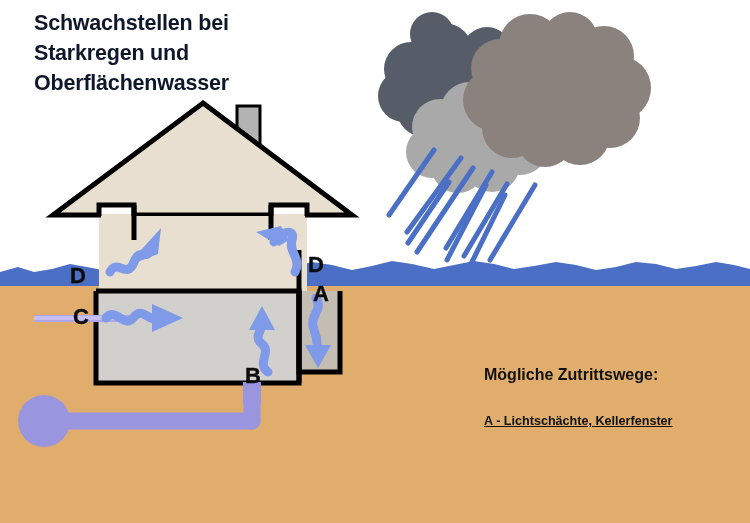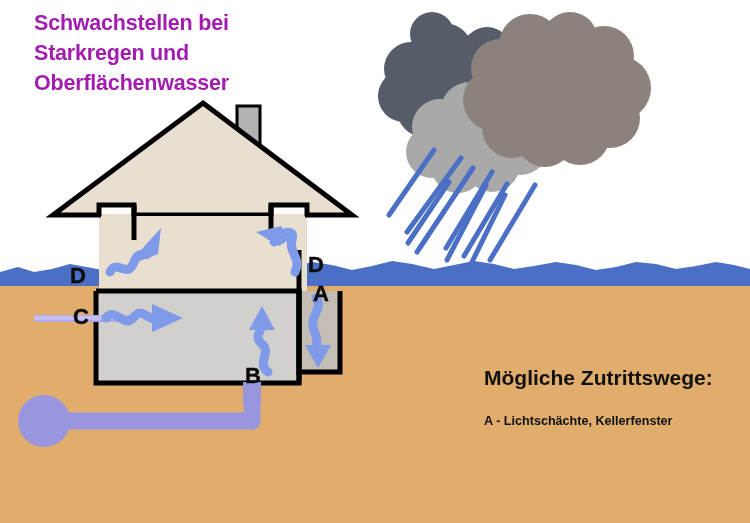--- a/index.html
+++ b/index.html
@@ -13,21 +13,21 @@
   #stage{position:relative;width:750px;height:523px;overflow:hidden;background:#fff;}
   #art{position:absolute;left:0;top:0;width:750px;height:523px;}
 
   .ttl{
     position:absolute;
     left:34px; top:8px;
     width:300px;
     font-size:21.5px;
     font-weight:bold;
     line-height:30px;
-    color:#a21caf;
+    color:#0f172a;
     letter-spacing:-0.2px;
     white-space:pre-line;
   }
 
   .lbl{
     position:absolute;
     font-weight:bold;
     color:#0b0b0b;
     font-size:22px;
     line-height:22px;
@@ -35,31 +35,32 @@
   }
   .lbl-D1{ left:70px;  top:265px; }
   .lbl-D2{ left:308px; top:254px; }
   .lbl-A { left:313px; top:283px; }
   .lbl-C { left:73px;  top:306px; }
   .lbl-B { left:245px; top:365px; }
 
   .legend-title{
     position:absolute;
     left:484px; top:366px;
-    font-size:21px;
+    font-size:16px;
     font-weight:bold;
     color:#111111;
   }
   .legend-list{
     position:absolute;
     left:484px; top:413px;
     font-size:12.6px;
     font-weight:bold;
     color:#111111;
     line-height:17.6px;
+    text-decoration:underline;
   }
   .legend-list div{white-space:nowrap;}
 </style>
 </head>
 <body>
 
 <div id="stage">
 
   <svg id="art" viewBox="0 0 750 523" xmlns="http://www.w3.org/2000/svg">
 

